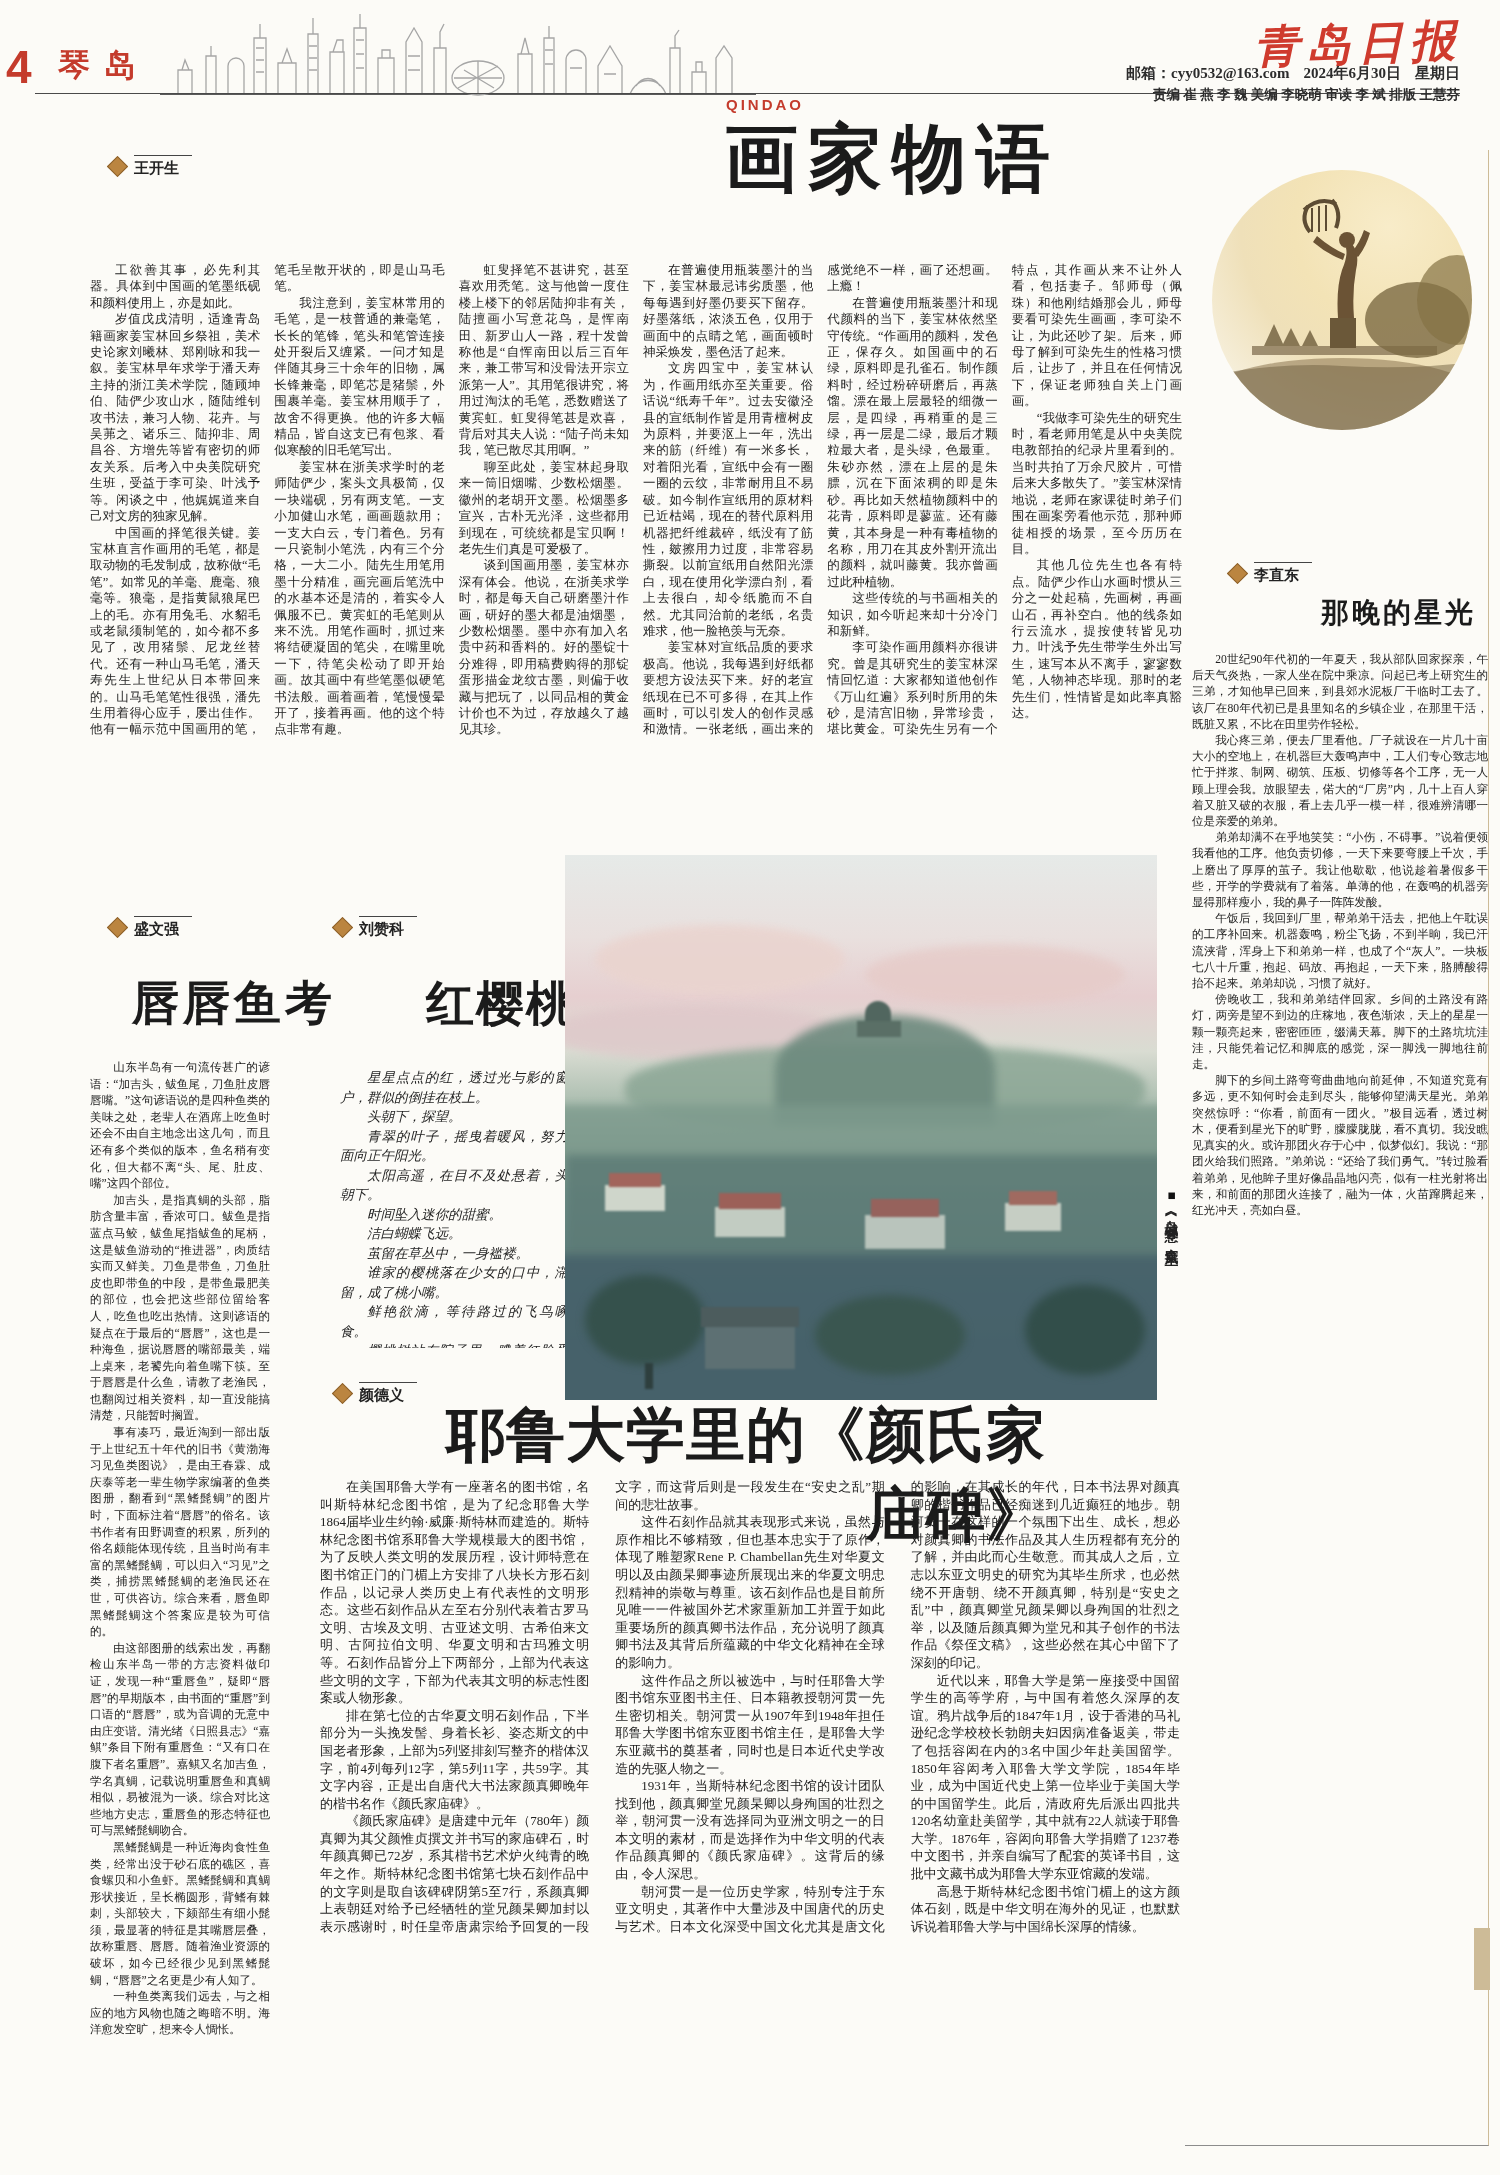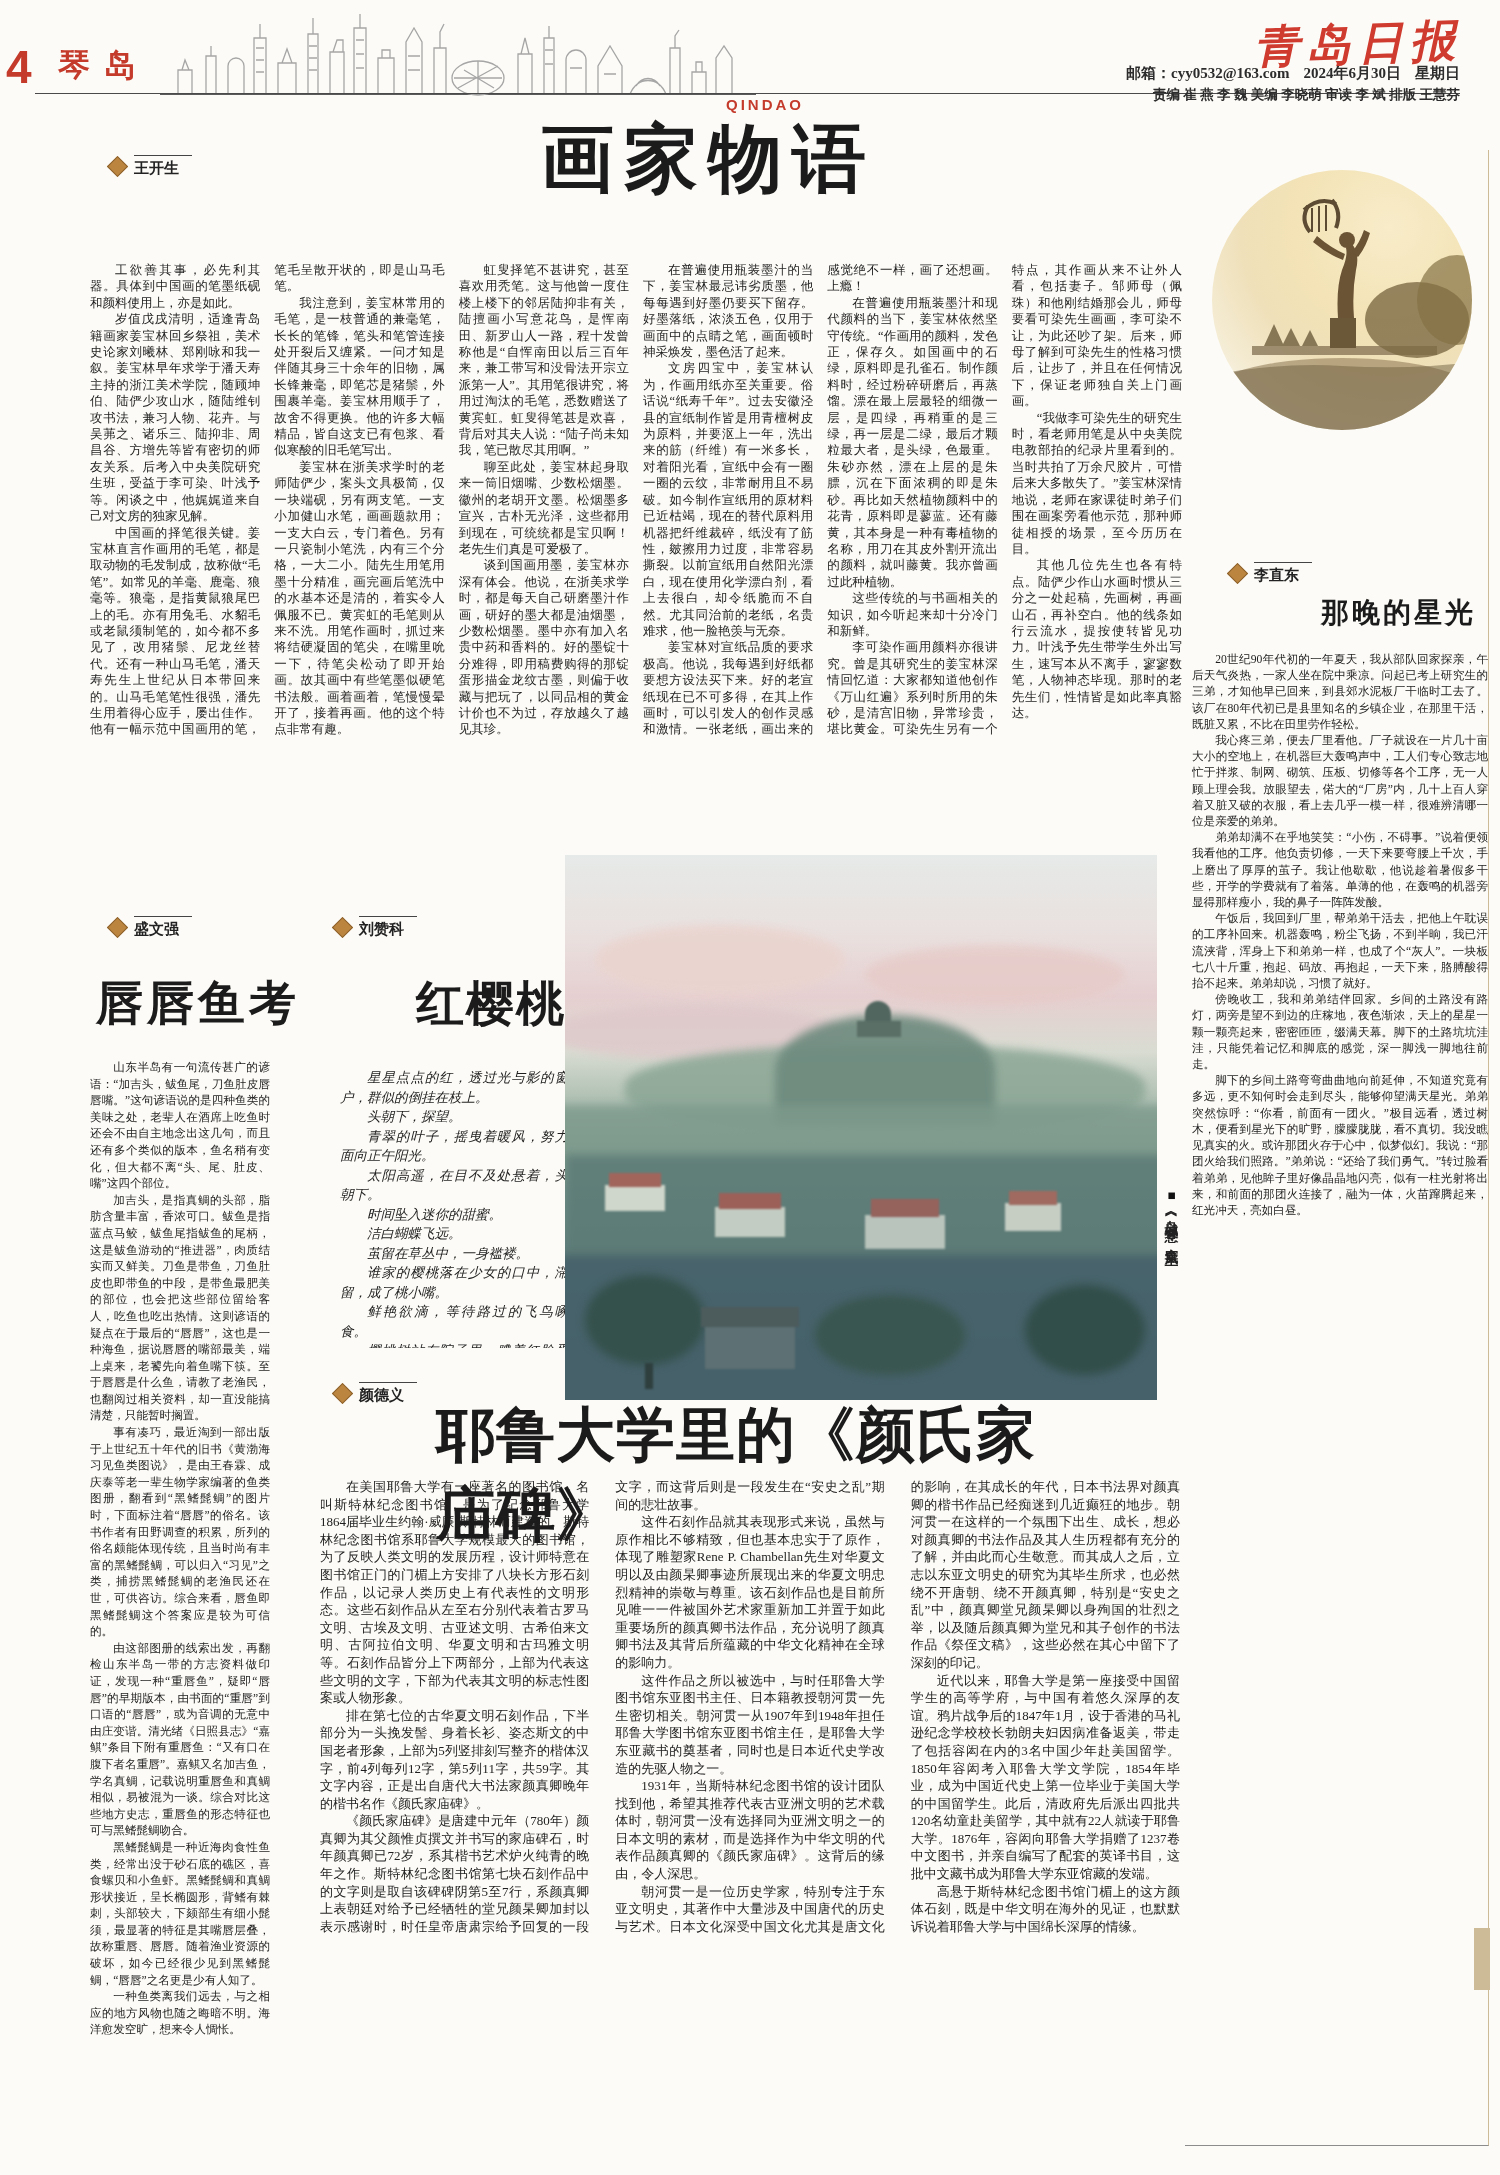--- a/index.html
+++ b/index.html
@@ -14,21 +14,21 @@
   .section-latin{left:716px;top:96px;font-size:15px;font-weight:bold;color:#c43b2c;letter-spacing:3px;background:#fcfbf7;padding:0 10px;font-family:"Liberation Sans",sans-serif;}
   .masthead{right:38px;top:14px;font-size:45px;font-weight:bold;color:#cf3b2e;font-style:italic;letter-spacing:7px;transform:rotate(-2deg);}
   .info-line1{right:40px;top:64px;font-size:15px;font-weight:bold;color:#2c2c2c;}
   .info-line2{right:40px;top:86px;font-size:13.5px;font-weight:bold;color:#2c2c2c;}
   .info-line1 span,.info-line2 span{margin-left:14px;}
   
   .byline{height:26px;}
   .byline .diamond{display:inline-block;width:13px;height:13px;background:#bb8540;border:1px solid #8a5f2a;transform:rotate(45deg);margin-right:9px;vertical-align:middle;}
   .byline .name{display:inline-block;font-size:15px;font-weight:bold;color:#222;vertical-align:middle;border-top:1.5px solid #444;padding-top:3px;min-width:58px;}
   
-  .headline{font-weight:bold;color:#1b1b1b;text-align:left;}
+  .headline{font-weight:bold;color:#1b1b1b;text-align:right;}
   .hl-main{left:540px;top:110px;width:520px;font-size:74px;letter-spacing:10px;}
   .hl-fish{left:96px;top:972px;width:240px;font-size:47px;letter-spacing:4px;}
   .hl-cherry{left:372px;top:972px;width:160px;font-size:48px;letter-spacing:2px;margin-left:44px;}
   .hl-yale{left:436px;top:1396px;width:610px;font-size:59px;letter-spacing:1px;}
   .hl-stars{left:1226px;top:594px;width:250px;font-size:28px;letter-spacing:3px;text-align:right;}
   
   .bodytext p{margin:0;text-indent:2em;text-align:justify;}
   .cols-main{left:90px;top:262px;width:1092px;height:643px;column-count:6;column-gap:14px;
              font-size:12.5px;line-height:16.4px;overflow:hidden;}
   .col-fish{left:90px;top:1060px;width:180px;height:1082px;font-size:11.6px;line-height:16.6px;overflow:hidden;}
@@ -175,21 +175,21 @@
 <div class="abs byline" style="left:335px;top:1382px;">
   <span class="diamond"></span><span class="name">颜德义</span>
 </div>
 <div class="abs headline hl-yale">耶鲁大学里的《颜氏家庙碑》</div>
 <div class="abs bodytext cols-yale">
     <p>在美国耶鲁大学有一座著名的图书馆，名叫斯特林纪念图书馆，是为了纪念耶鲁大学1864届毕业生约翰·威廉·斯特林而建造的。斯特林纪念图书馆系耶鲁大学规模最大的图书馆，为了反映人类文明的发展历程，设计师特意在图书馆正门的门楣上方安排了八块长方形石刻作品，以记录人类历史上有代表性的文明形态。这些石刻作品从左至右分别代表着古罗马文明、古埃及文明、古亚述文明、古希伯来文明、古阿拉伯文明、华夏文明和古玛雅文明等。石刻作品皆分上下两部分，上部为代表这些文明的文字，下部为代表其文明的标志性图案或人物形象。</p>
     <p>排在第七位的古华夏文明石刻作品，下半部分为一头挽发髻、身着长衫、姿态斯文的中国老者形象，上部为5列竖排刻写整齐的楷体汉字，前4列每列12字，第5列11字，共59字。其文字内容，正是出自唐代大书法家颜真卿晚年的楷书名作《颜氏家庙碑》。</p>
     <p>《颜氏家庙碑》是唐建中元年（780年）颜真卿为其父颜惟贞撰文并书写的家庙碑石，时年颜真卿已72岁，系其楷书艺术炉火纯青的晚年之作。斯特林纪念图书馆第七块石刻作品中的文字则是取自该碑碑阴第5至7行，系颜真卿上表朝廷对给予已经牺牲的堂兄颜杲卿加封以表示感谢时，时任皇帝唐肃宗给予回复的一段文字，而这背后则是一段发生在“安史之乱”期间的悲壮故事。</p>
     <p>这件石刻作品就其表现形式来说，虽然与原作相比不够精致，但也基本忠实于了原作，体现了雕塑家Rene P. Chambellan先生对华夏文明以及由颜杲卿事迹所展现出来的华夏文明忠烈精神的崇敬与尊重。该石刻作品也是目前所见唯一一件被国外艺术家重新加工并置于如此重要场所的颜真卿书法作品，充分说明了颜真卿书法及其背后所蕴藏的中华文化精神在全球的影响力。</p>
     <p>这件作品之所以被选中，与时任耶鲁大学图书馆东亚图书主任、日本籍教授朝河贯一先生密切相关。朝河贯一从1907年到1948年担任耶鲁大学图书馆东亚图书馆主任，是耶鲁大学东亚藏书的奠基者，同时也是日本近代史学改造的先驱人物之一。</p>
-    <p>1931年，当斯特林纪念图书馆的设计团队找到他，希望其推荐代表古亚洲文明的艺术载体时，朝河贯一没有选择同为亚洲文明之一的日本文明的素材，而是选择作为中华文明的代表作品颜真卿的《颜氏家庙碑》。这背后的缘由，令人深思。</p>
+    <p>1931年，当斯特林纪念图书馆的设计团队找到他，颜真卿堂兄颜杲卿以身殉国的壮烈之举，朝河贯一没有选择同为亚洲文明之一的日本文明的素材，而是选择作为中华文明的代表作品颜真卿的《颜氏家庙碑》。这背后的缘由，令人深思。</p>
     <p>朝河贯一是一位历史学家，特别专注于东亚文明史，其著作中大量涉及中国唐代的历史与艺术。日本文化深受中国文化尤其是唐文化的影响，在其成长的年代，日本书法界对颜真卿的楷书作品已经痴迷到几近癫狂的地步。朝河贯一在这样的一个氛围下出生、成长，想必对颜真卿的书法作品及其人生历程都有充分的了解，并由此而心生敬意。而其成人之后，立志以东亚文明史的研究为其毕生所求，也必然绕不开唐朝、绕不开颜真卿，特别是“安史之乱”中，颜真卿堂兄颜杲卿以身殉国的壮烈之举，以及随后颜真卿为堂兄和其子创作的书法作品《祭侄文稿》，这些必然在其心中留下了深刻的印记。</p>
     <p>近代以来，耶鲁大学是第一座接受中国留学生的高等学府，与中国有着悠久深厚的友谊。鸦片战争后的1847年1月，设于香港的马礼逊纪念学校校长勃朗夫妇因病准备返美，带走了包括容闳在内的3名中国少年赴美国留学。1850年容闳考入耶鲁大学文学院，1854年毕业，成为中国近代史上第一位毕业于美国大学的中国留学生。此后，清政府先后派出四批共120名幼童赴美留学，其中就有22人就读于耶鲁大学。1876年，容闳向耶鲁大学捐赠了1237卷中文图书，并亲自编写了配套的英译书目，这批中文藏书成为耶鲁大学东亚馆藏的发端。</p>
     <p>高悬于斯特林纪念图书馆门楣上的这方颜体石刻，既是中华文明在海外的见证，也默默诉说着耶鲁大学与中国绵长深厚的情缘。</p>
   </div>
 
 <div class="abs sidebar-frame"></div>
 <div class="abs frame-notch"></div>
 
 <div class="abs circle-img">
   <svg width="260" height="260" viewBox="0 0 260 260">

